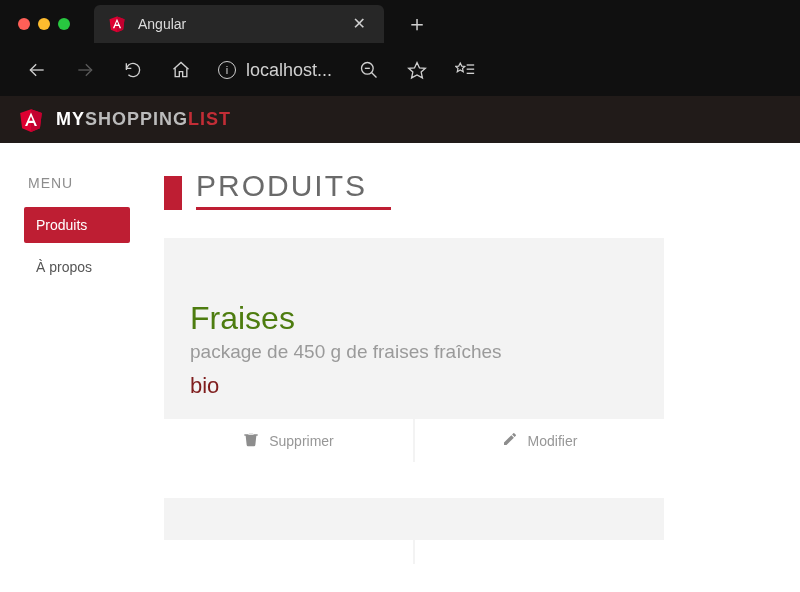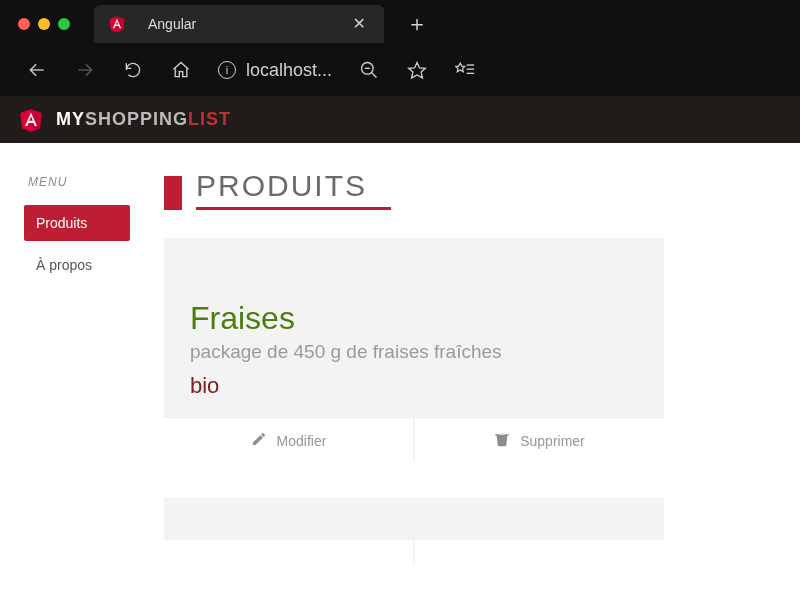--- a/index.html
+++ b/index.html
@@ -13,21 +13,21 @@
     --card:#f3f3f3;
     --bg:#ffffff;
   }
   *{box-sizing:border-box;margin:0;padding:0;font-family:Arial,Helvetica,sans-serif;}
   body{width:800px;height:592px;overflow:hidden;background:var(--bg);}
   
   .browser-chrome{background:#101010;}
   .tab-strip{display:flex;align-items:center;height:48px;padding:0 12px;gap:12px;}
   .traffic-lights{display:flex;gap:8px;align-items:center;margin-left:6px;}
   .tl{width:12px;height:12px;border-radius:50%;}
-  .tab{display:flex;align-items:center;gap:22px;background:#272727;color:#eaeaea;padding:0 14px;height:38px;border-radius:6px 6px 0 0;width:290px;margin-left:12px;position:relative;}
+  .tab{display:flex;align-items:center;gap:12px;background:#272727;color:#eaeaea;padding:0 14px;height:38px;border-radius:6px 6px 0 0;width:290px;margin-left:12px;position:relative;}
   .tab .fav{width:18px;height:18px;border-radius:3px;display:flex;align-items:center;justify-content:center;}
   .tab .fav svg{width:18px;height:18px;}
   .tab-title{font-size:14px;color:#dcdcdc;flex:1;white-space:nowrap;overflow:hidden;text-overflow:ellipsis;}
   .tab-close{color:#cfcfcf;font-size:16px;line-height:1;cursor:pointer;padding:4px;}
   .newtab{color:#cfcfcf;font-size:22px;line-height:1;cursor:pointer;padding:6px 10px;}
   .toolbar{display:flex;align-items:center;gap:26px;padding:8px 26px 12px 26px;height:48px;}
   .tb-icon{color:#d0d0d0;display:flex;align-items:center;justify-content:center;width:22px;height:22px;cursor:pointer;}
   .tb-icon svg{width:20px;height:20px;stroke:#d0d0d0;fill:none;stroke-width:1.6;}
   .tb-icon.disabled svg{stroke:#5a5a5a;}
   .urlbar{display:flex;align-items:center;gap:10px;color:#d0d0d0;font-size:18px;}
@@ -35,21 +35,21 @@
   
   .appbar{background:var(--dark-brown);display:flex;align-items:center;gap:12px;padding:14px 18px;height:47px;}
   .app-logo{width:26px;height:26px;}
   .app-title{font-size:18px;font-weight:700;letter-spacing:1px;}
   .app-title .w1{color:#ffffff;}
   .app-title .w2{color:var(--muted-lighter);}
   .app-title .w3{color:var(--brand-red);}
   
   .page{display:flex;padding:26px 0 0 24px;gap:20px;}
   .sidebar{width:120px;flex:0 0 120px;}
-  .menu-title{color:var(--muted);font-size:12px;letter-spacing:1px;margin:6px 0 16px 4px;font-style:italic;}
+  .menu-title{color:var(--muted);font-size:14px;letter-spacing:1px;margin:6px 0 16px 4px;}
   .menu-item{display:block;width:106px;padding:10px 12px;font-size:14px;color:#555;border-radius:2px;cursor:pointer;}
   .menu-item.active{background:var(--brand-red-2);color:#fff;}
   .menu-item + .menu-item{margin-top:6px;}
   .content{flex:1;padding-right:10px;}
   .page-heading{display:flex;align-items:flex-end;margin-bottom:28px;}
   .page-heading .accent{width:18px;height:34px;background:var(--brand-red-2);margin-right:14px;}
   .page-heading h1{font-size:30px;font-weight:400;letter-spacing:2px;color:#6a6a6a;border-bottom:3px solid var(--brand-red-2);padding:0 24px 4px 0;}
   .card{background:var(--card);width:500px;margin-bottom:36px;}
   .card-body{padding:22px 26px 18px 26px;}
   .card h2{font-size:32px;font-weight:400;color:#4d7c0f;margin-bottom:4px;margin-top:40px;}
@@ -164,33 +164,33 @@
     <div class="card">
       <div class="card-body">
         <h2>Fraises</h2>
         <div class="desc">package de 450 g de fraises fraîches</div>
         <div class="tag">bio</div>
       </div>
       <div class="card-actions">
         <div class="act">
           <span>
             <svg viewBox="0 0 24 24">
+                <path d="M4 7h16l-1.5 14a2 2 0 0 1-2 1.8h-9a2 2 0 0 1-2-1.8L4 7zm5-3h6l1 2H8l1-2zM2 7h20v-2H2z"></path>
+              </svg>
+          </span>
+          <span>Supprimer</span>
+        </div>
+        <div class="act">
+          <span>
+            <svg viewBox="0 0 24 24">
                 <path d="M3 17.25V21h3.75L17.81 9.94l-3.75-3.75L3 17.25zM20.71 7.04a1 1 0 0 0 0-1.41l-2.34-2.34a1 1 0 0 0-1.41 0l-1.83 1.83 3.75 3.75 1.83-1.83z"></path>
               </svg>
           </span>
           <span>Modifier</span>
         </div>
-        <div class="act">
-          <span>
-            <svg viewBox="0 0 24 24">
-                <path d="M4 7h16l-1.5 14a2 2 0 0 1-2 1.8h-9a2 2 0 0 1-2-1.8L4 7zm5-3h6l1 2H8l1-2zM2 7h20v-2H2z"></path>
-              </svg>
-          </span>
-          <span>Supprimer</span>
-        </div>
       </div>
     </div>
 
     <div class="card">
       <div class="card-body">
         <div class="tag"></div>
       </div>
       <div class="card-actions">
         <div class="act">
           

